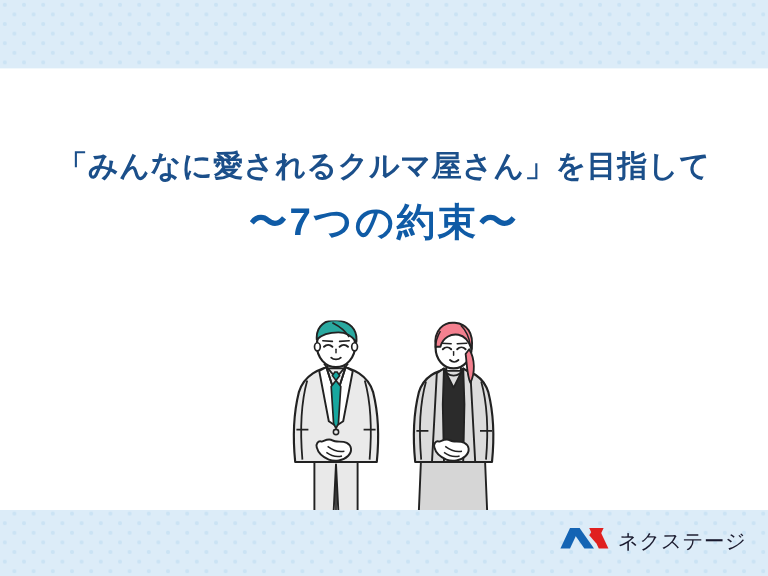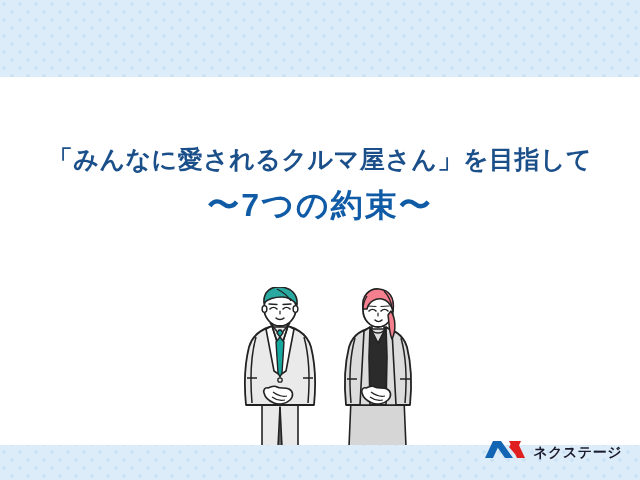--- a/index.html
+++ b/index.html
@@ -27,21 +27,20 @@
 
   
   #card {
     position: absolute;
     left: 0;
     top: 57px;
     width: 640px;
     height: 368px;
     background: #ffffff;
     overflow: hidden;
-    margin-top: 20px;
   }
 
   
   #text-block {
     position: absolute;
     left: 0;
     top: 0;
     width: 640px;
     text-align: center;
   }
@@ -79,22 +78,22 @@
   #logo {
     position: absolute;
     right: 18px;
     bottom: 13px;
     display: flex;
     align-items: center;
     gap: 7px;
   }
   #logo-mark { display: block; }
   #logo-word {
-    font-size: 14px;
-    font-weight: bold;
+    font-size: 17px;
+    font-weight: normal;
     letter-spacing: 0.5px;
     color: #1a1a2e;
     line-height: 1;
     white-space: nowrap;
   }
 </style>
 </head>
 <body>
 
 <div id="slide">

